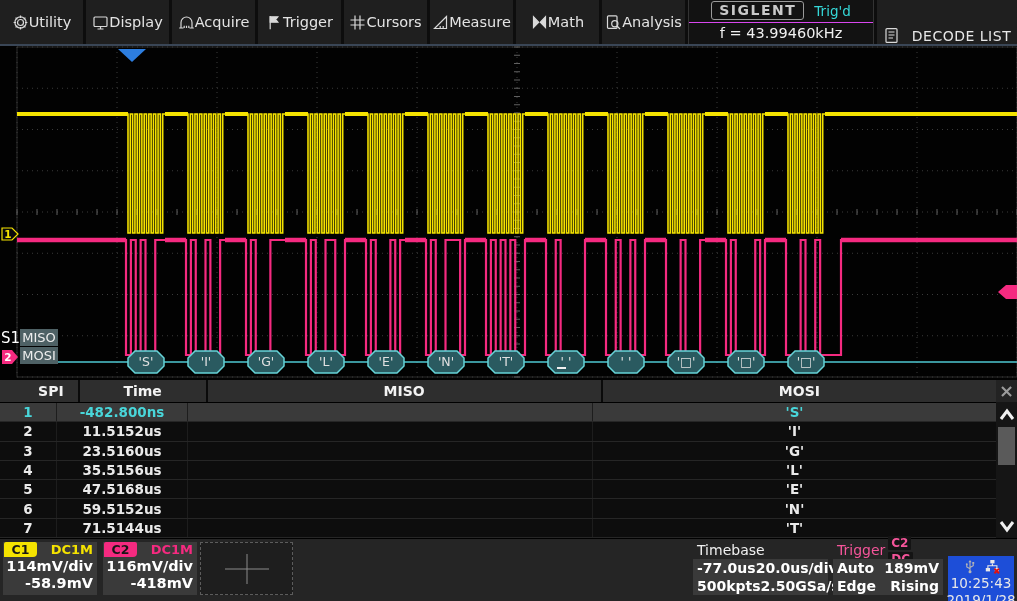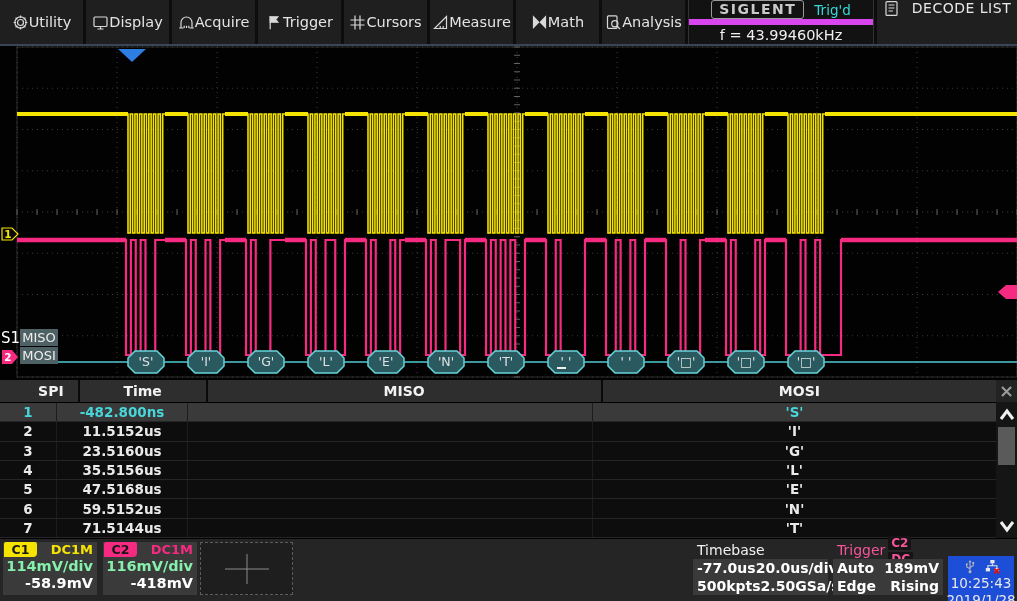--- a/index.html
+++ b/index.html
@@ -6,26 +6,26 @@
   #screen{position:relative;width:1017px;height:601px;background:#000;overflow:hidden;
           font-family:"DejaVu Sans","Liberation Sans",sans-serif;-webkit-font-smoothing:antialiased;}
   
   #menubar{position:absolute;top:0;left:0;width:1017px;height:46px;background:#0d0d0d;
            border-bottom:2px solid #3a4656;box-sizing:border-box;display:flex;}
   .menu-item{flex:0 0 83px;margin-right:3px;background:#1f1f1f;display:flex;align-items:center;
              justify-content:center;color:#e4e4e4;font-size:14.5px;cursor:default;}
   .mi-icon{display:flex;align-items:center;}
   #logo-block{flex:0 0 186px;margin-right:3px;background:#121212;display:flex;flex-direction:column;
               border-left:1px solid #333;border-right:1px solid #333;box-sizing:border-box;}
-  #logo-row{flex:1;display:flex;align-items:center;justify-content:center;gap:10px;border-bottom:6px solid #d946ef;}
+  #logo-row{flex:1;display:flex;align-items:center;justify-content:center;gap:10px;border-bottom:1px solid #d946ef;}
   #siglent-logo{border:1px solid #9a9a9a;border-radius:3px;padding:0 7px;font-weight:bold;
                 font-size:14px;color:#c9c9c9;letter-spacing:1.5px;line-height:17px;}
   #trig-status{color:#35d8d8;font-size:13.5px;}
   #freq-row{flex:1;display:flex;align-items:center;justify-content:center;color:#f0f0f0;font-size:14.5px;}
-  #decode-list-btn{flex:1 1 auto;background:#1f1f1f;display:flex;align-items:flex-start;justify-content:center;
+  #decode-list-btn{flex:1 1 auto;background:#1f1f1f;display:flex;align-items:flex-end;justify-content:center;
                    gap:12px;color:#e8e8e8;font-size:14px;letter-spacing:.5px;}
   
   #waveform{position:absolute;top:46px;left:0;width:1017px;height:334px;background:#020202;}
   
   #decode-table{position:absolute;top:380px;left:0;width:996px;height:158px;background:#0a0a0a;}
   #dt-header{display:flex;height:22px;background:#2e2e2e;padding-left:24px;}
   .hc{box-sizing:border-box;border-right:2px solid #0a0a0a;display:flex;align-items:center;
       justify-content:center;color:#f2f2f2;font-size:14px;font-weight:700;}
   #dt-rows{display:flex;flex-direction:column;height:135px;border-top:1px solid #000;}
   .dt-row{flex:1;display:flex;background:#0d0d0d;border-bottom:1px solid #262626;color:#eaeaea;
@@ -39,21 +39,21 @@
             font-size:18px;font-weight:700;display:flex;align-items:center;justify-content:center;line-height:1;}
   .ts-btn{position:absolute;left:0;width:21px;height:20px;display:flex;align-items:center;justify-content:center;}
   #ts-up{top:24px}#ts-down{top:136px}
   #ts-thumb{position:absolute;left:2px;top:47px;width:17px;height:38px;background:#5a5a5a;}
   
   #statusbar{position:absolute;top:538px;left:0;width:1017px;height:63px;background:#252525;border-top:1px solid #000;box-sizing:border-box;}
   .ch-box{position:absolute;top:3px;height:53px;width:94px;background:#3a3a3a;}
   .ch-tab{position:absolute;left:1px;top:0;width:33px;height:15px;font-size:12.5px;font-weight:700;color:#161616;
           display:flex;align-items:center;justify-content:center;border-radius:2px 2px 4px 0;}
   .ch-coupling{position:absolute;right:4px;top:0;font-size:13px;font-weight:700;}
-  .ch-scale{position:absolute;right:4px;top:16px;font-size:14.5px;color:#86efac;font-weight:700;}
+  .ch-scale{position:absolute;right:4px;top:16px;font-size:14.5px;color:#ffffff;font-weight:700;}
   .ch-probe{position:absolute;left:4px;top:33px;font-size:13px;font-weight:700;margin-top:24px;}
   .ch-offset{position:absolute;right:4px;top:33px;font-size:14.5px;color:#fff;font-weight:700;}
   #add-box{position:absolute;left:200px;top:3px;width:93px;height:53px;background:#1e1e1e;
            border:1px dashed #5c5c5c;box-sizing:border-box;}
   .info-box{position:absolute;top:3px;height:53px;}
   .ib-header{height:16px;display:flex;align-items:center;justify-content:space-between;
              padding:0 4px;font-size:14px;color:#f0f0f0;}
   .ib-rows{position:absolute;left:0;right:0;top:17px;bottom:0;background:#3a3a3a;display:flex;flex-direction:column;}
   .ib-row{flex:1;display:flex;align-items:center;justify-content:space-between;padding:0 4px;
           font-size:14px;font-weight:700;color:#fff;}

